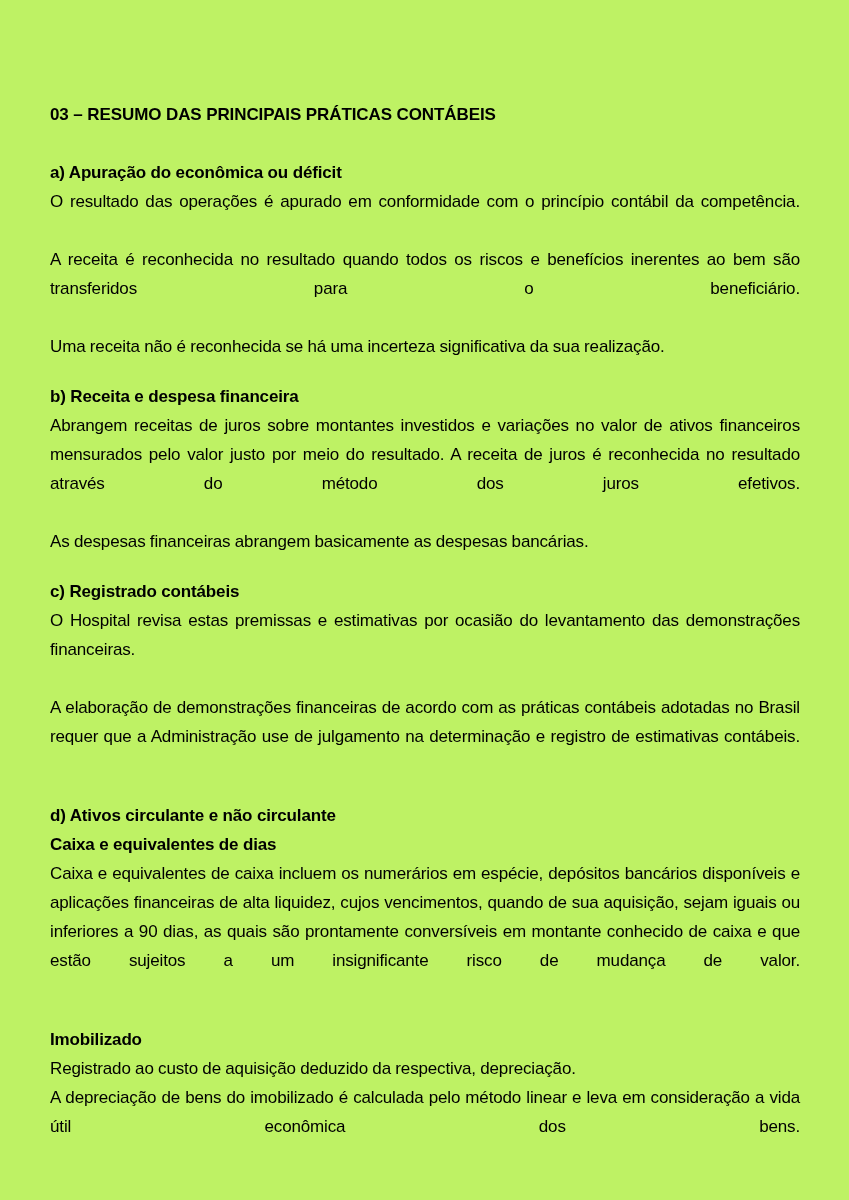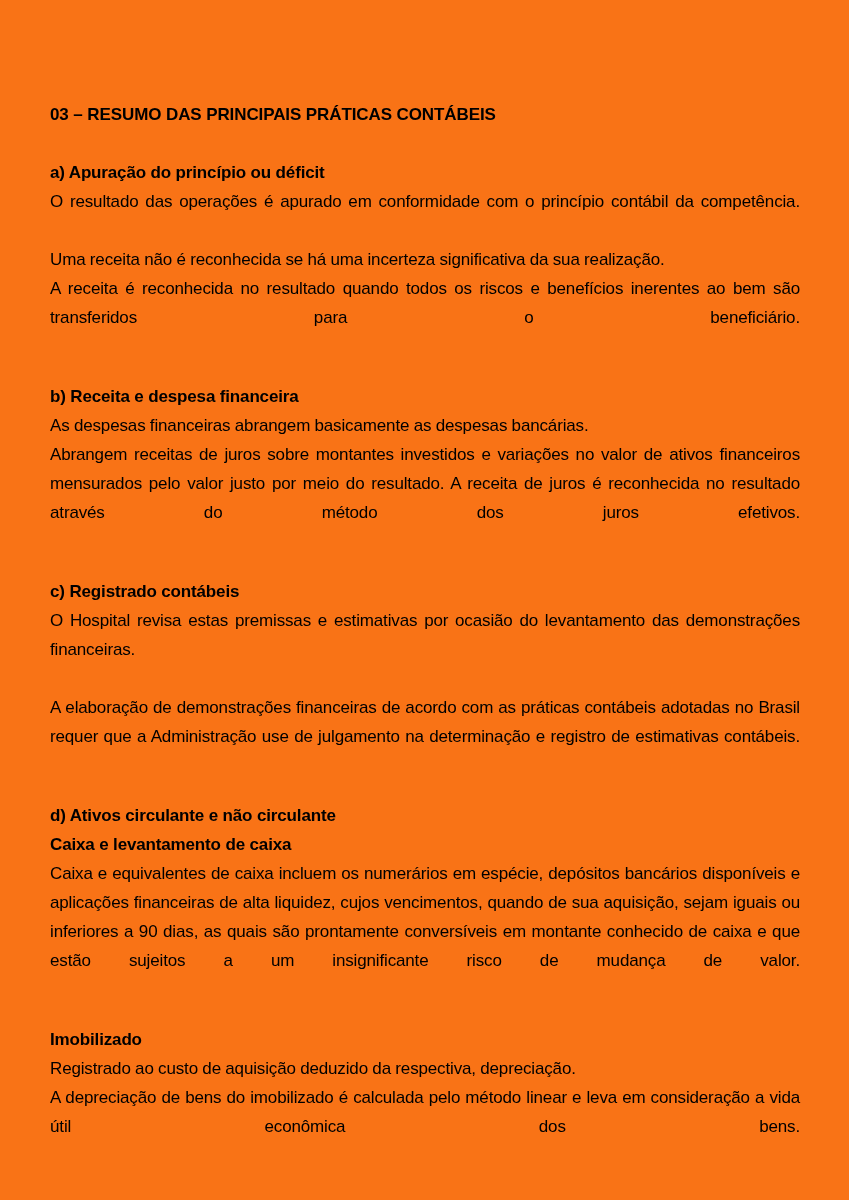--- a/index.html
+++ b/index.html
@@ -9,21 +9,21 @@
     background: #ffffff;
   }
   body {
     font-family: "Liberation Sans", sans-serif;
     color: #000000;
   }
   .page {
     position: relative;
     width: 849px;
     height: 1200px;
-    background: #f97316;
+    background: #bef264;
     overflow: hidden;
     box-sizing: border-box;
   }
   .content {
     position: absolute;
     left: 50px;
     top: 100px;
     width: 750px;
   }
   .doc-title {
@@ -69,41 +69,41 @@
 </style>
 </head>
 <body>
 
 <div class="page">
   <div class="content">
 
     <h1 class="doc-title">03 – RESUMO DAS PRINCIPAIS PRÁTICAS CONTÁBEIS</h1>
 
     <div class="section">
-      <div class="heading">a) Apuração do princípio ou déficit</div>
+      <div class="heading">a) Apuração do econômica ou déficit</div>
       <p class="para">O resultado das operações é apurado em conformidade com o princípio contábil da competência.</p>
+      <p class="para">A receita é reconhecida no resultado quando todos os riscos e benefícios inerentes ao bem são transferidos para o beneficiário.</p>
       <p class="para no-stretch">Uma receita não é reconhecida se há uma incerteza significativa da sua realização.</p>
-      <p class="para">A receita é reconhecida no resultado quando todos os riscos e benefícios inerentes ao bem são transferidos para o beneficiário.</p>
     </div>
 
     <div class="section">
       <div class="heading">b) Receita e despesa financeira</div>
+      <p class="para">Abrangem receitas de juros sobre montantes investidos e variações no valor de ativos financeiros mensurados pelo valor justo por meio do resultado. A receita de juros é reconhecida no resultado através do método dos juros efetivos.</p>
       <p class="para no-stretch">As despesas financeiras abrangem basicamente as despesas bancárias.</p>
-      <p class="para">Abrangem receitas de juros sobre montantes investidos e variações no valor de ativos financeiros mensurados pelo valor justo por meio do resultado. A receita de juros é reconhecida no resultado através do método dos juros efetivos.</p>
     </div>
 
     <div class="section">
       <div class="heading">c) Registrado contábeis</div>
       <p class="para">O Hospital revisa estas premissas e estimativas por ocasião do levantamento das demonstrações financeiras.</p>
       <p class="para">A elaboração de demonstrações financeiras de acordo com as práticas contábeis adotadas no Brasil requer que a Administração use de julgamento na determinação e registro de estimativas contábeis.</p>
     </div>
 
     <div class="section">
       <div class="heading">d) Ativos circulante e não circulante</div>
-      <div class="heading">Caixa e levantamento de caixa</div>
+      <div class="heading">Caixa e equivalentes de dias</div>
       <p class="para">Caixa e equivalentes de caixa incluem os numerários em espécie, depósitos bancários disponíveis e aplicações financeiras de alta liquidez, cujos vencimentos, quando de sua aquisição, sejam iguais ou inferiores a 90 dias, as quais são prontamente conversíveis em montante conhecido de caixa e que estão sujeitos a um insignificante risco de mudança de valor.</p>
     </div>
 
     <div class="section">
       <div class="heading">Imobilizado</div>
       <p class="para no-stretch">Registrado ao custo de aquisição deduzido da respectiva, depreciação.</p>
       <p class="para">A depreciação de bens do imobilizado é calculada pelo método linear e leva em consideração a vida útil econômica dos bens.</p>
     </div>
 
   </div>

